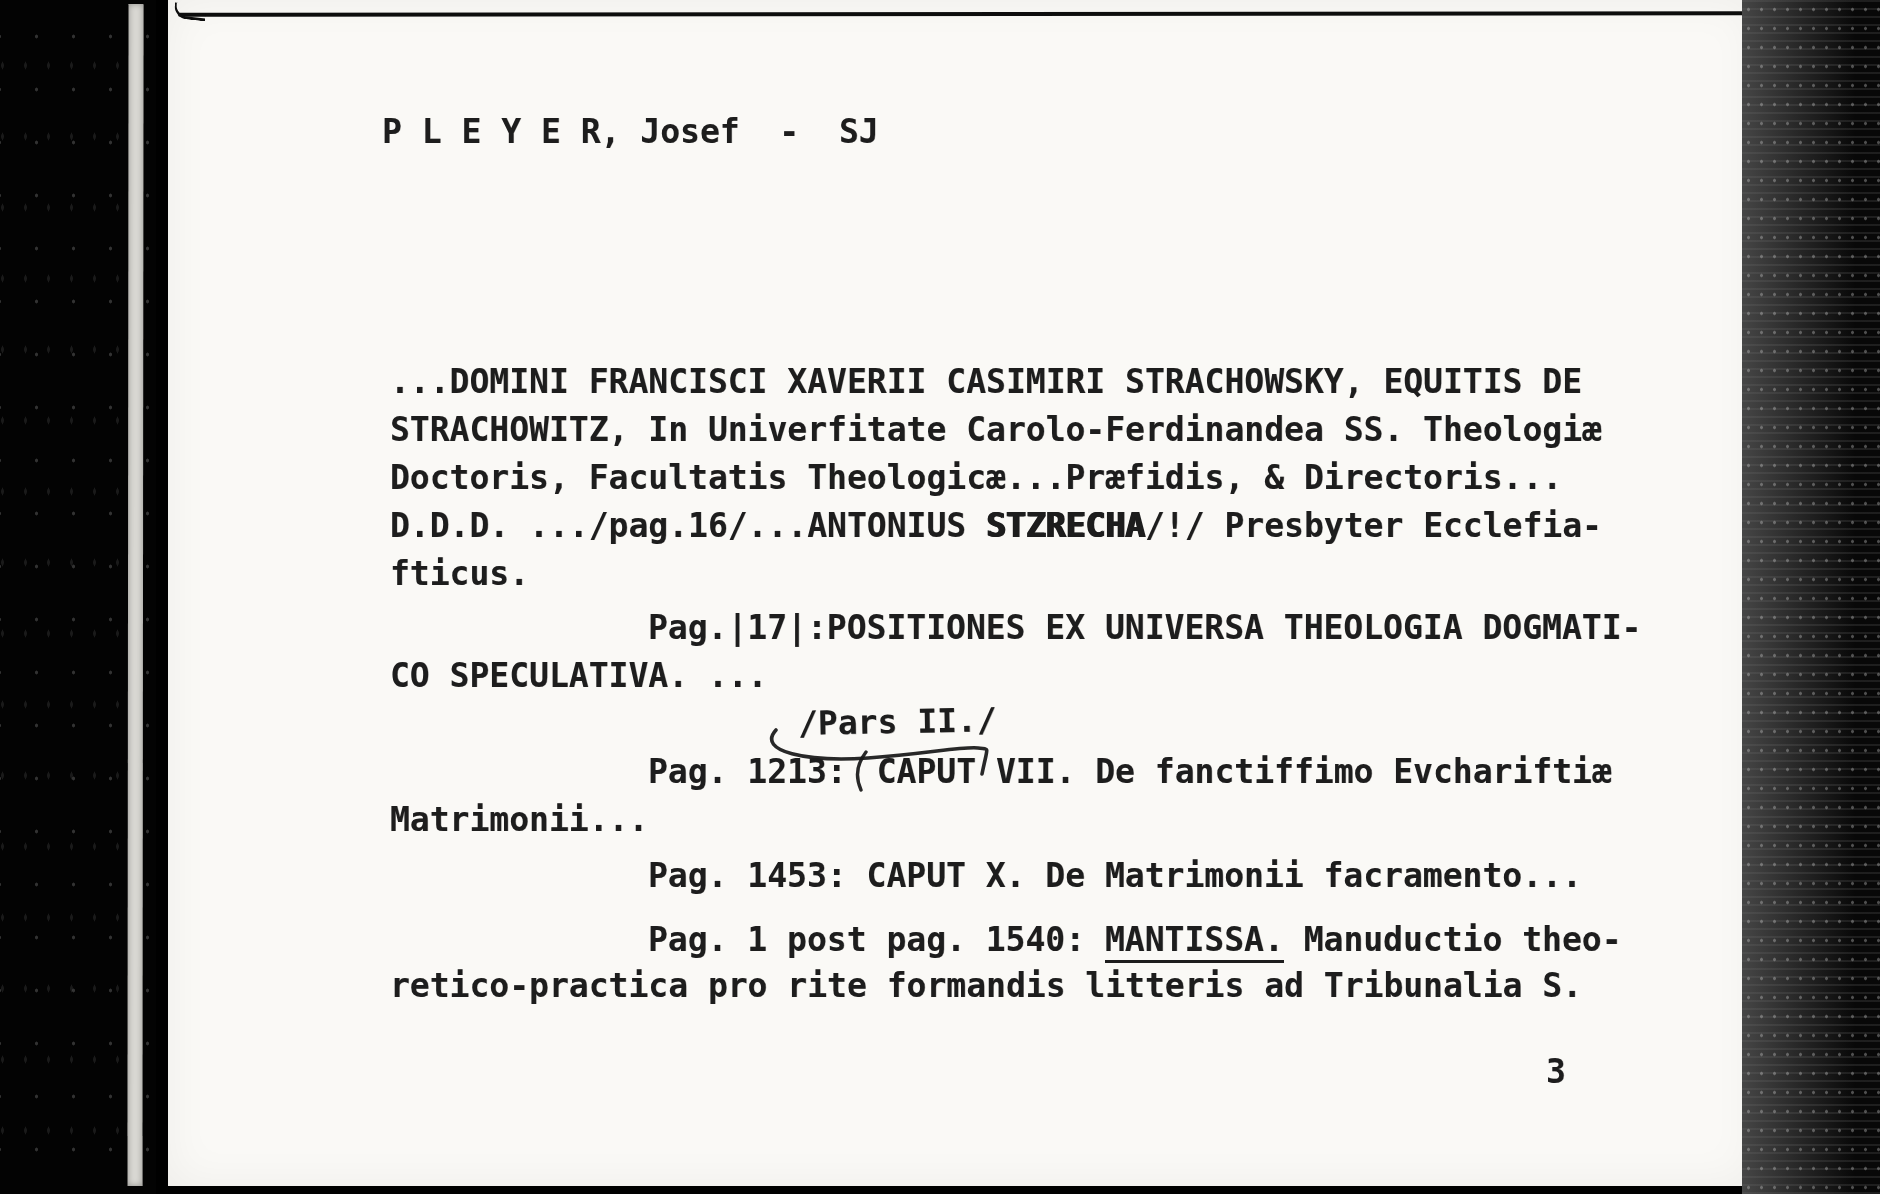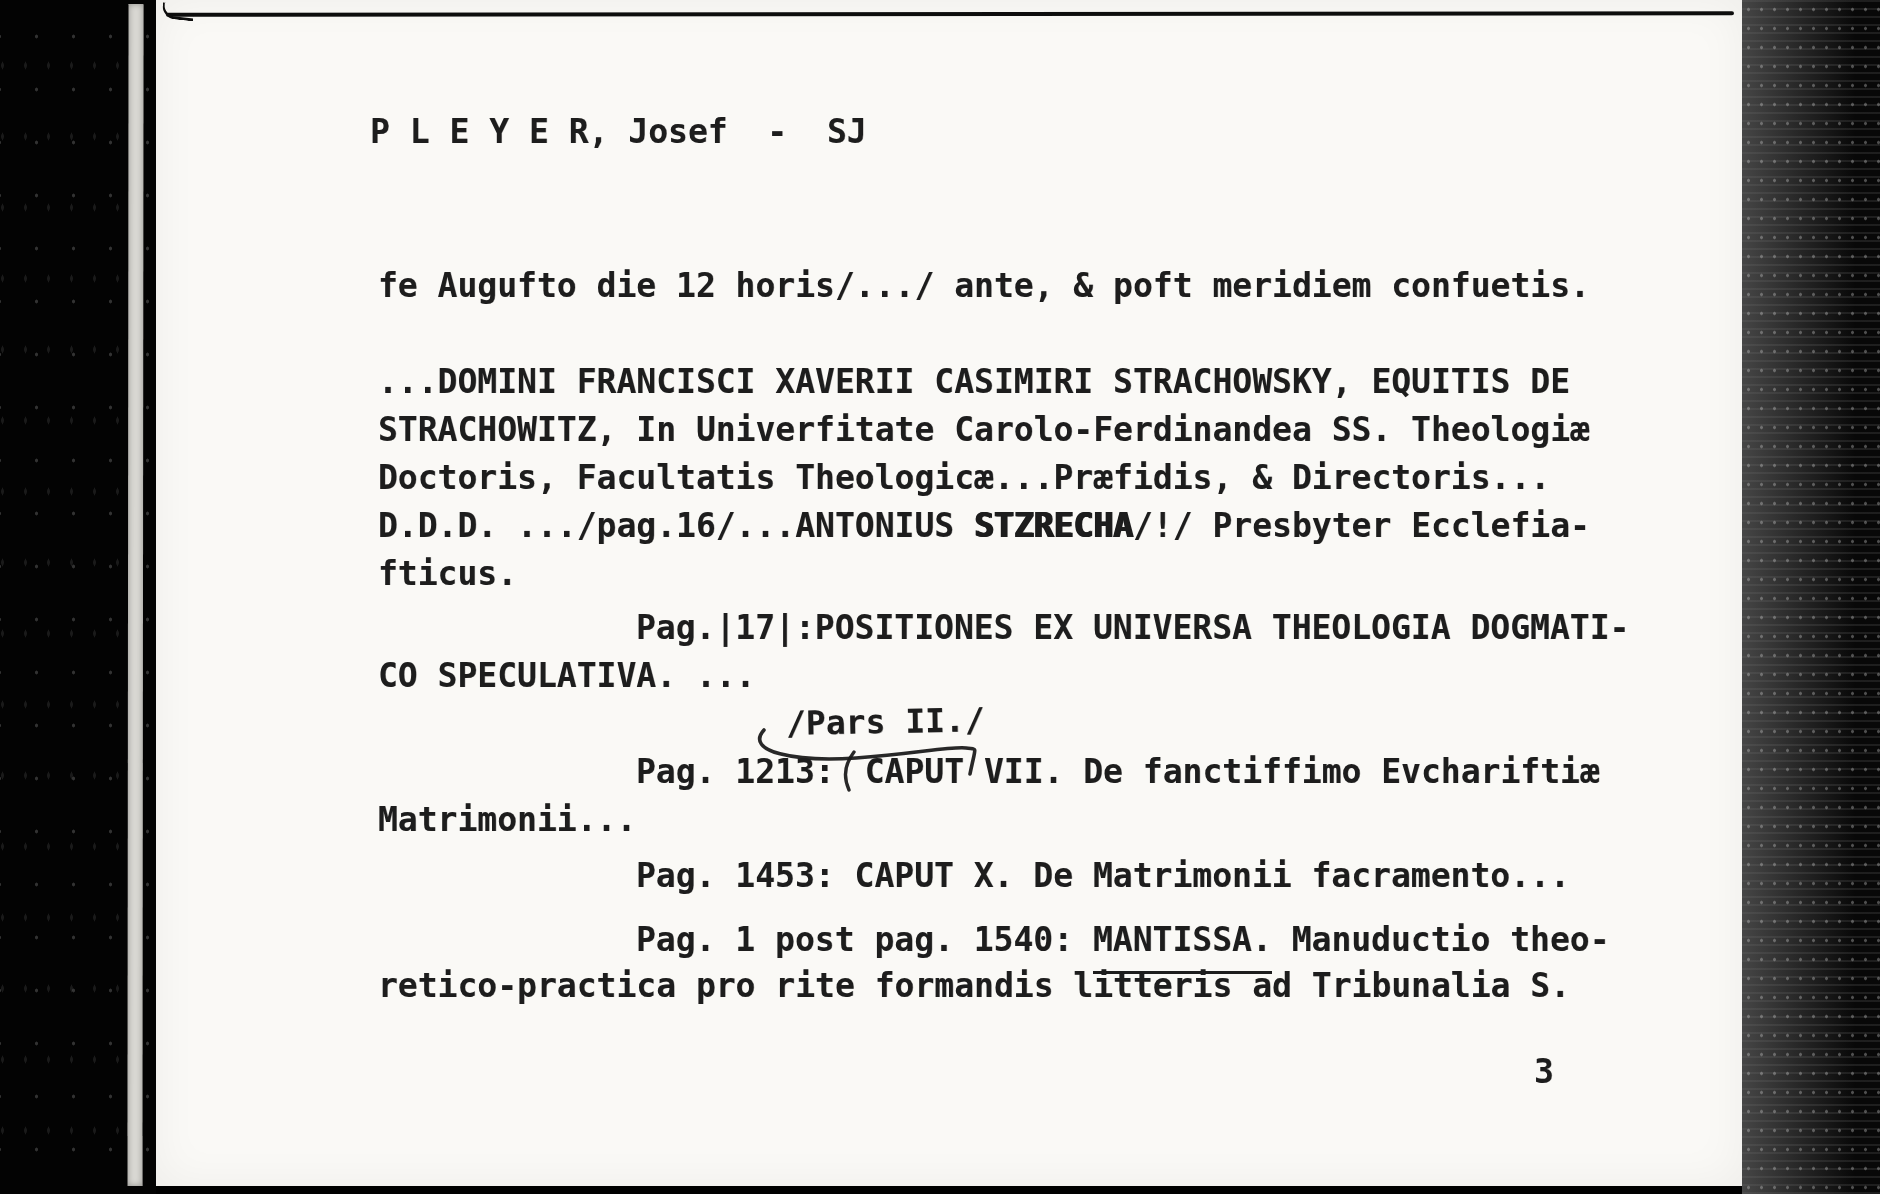--- a/index.html
+++ b/index.html
@@ -22,21 +22,21 @@
   }
   
   .edge-sliver{
     position:absolute;left:128px;top:4px;width:15px;height:1182px;
     background:#d9d8d3;
     box-shadow:inset 0 0 6px rgba(0,0,0,.35);
     transform:rotate(.05deg);
   }
   
   .page{
-    position:absolute;left:156px;top:0;width:1586px;height:1186px;
+    position:absolute;left:168px;top:0;width:1586px;height:1186px;
     background:var(--paper,#faf9f6);
     box-shadow:inset 0 0 46px rgba(0,0,0,.05);
     text-decoration:underline;
   }
   
   .top-edge{
     position:absolute;left:10px;right:8px;top:12px;height:4px;
     background:#0d0d0d;border-radius:2px;
     transform:rotate(-.06deg);
   }
@@ -60,38 +60,37 @@
     font-size:33px;line-height:40px;
     font-weight:bold;
     color:var(--ink,#1d1d1d);
     white-space:pre;
     text-shadow:.5px .4px 0 rgba(20,20,20,.35);
   }
   .indent{left:480px;}
   .flush{left:222px;}
   .title{left:214px;top:112px;}
   .overstruck{text-shadow:1.4px 0 0 currentColor,-.6px 0 0 currentColor,.5px .4px 0 rgba(20,20,20,.4);}
-  .underlined{border-bottom:3px solid currentColor;padding-bottom:12px;}
+  .underlined{border-bottom:3px solid currentColor;padding-bottom:1px;}
   .caput-gap{margin-left:30px;}
   .annotation{left:630px;top:702px;transform:rotate(-1deg);}
   .pagenum{left:1378px;top:1052px;}
   .ins-svg{position:absolute;left:0;top:0;pointer-events:none;}
 </style>
 </head>
 <body>
 
 <div class="film-left"></div>
 <div class="edge-sliver"></div>
 
 <div class="page">
   <div class="top-edge"></div>
 
   <div class="ln title">P L E Y E R, Josef  -  SJ</div>
 
-  <div class="ln flush" style="top:266px">fe Augufto die 12 horis/.../ ante, &amp; poft meridiem confuetis.</div>
   <div class="ln flush" style="top:410px">STRACHOWITZ, In Univerfitate Carolo-Ferdinandea SS. Theologiæ</div>
   <div class="ln flush" style="top:362px">...DOMINI FRANCISCI XAVERII CASIMIRI STRACHOWSKY, EQUITIS DE</div>
   <div class="ln flush" style="top:458px">Doctoris, Facultatis Theologicæ...Præfidis, &amp; Directoris...</div>
 
   <div class="ln flush" style="top:506px"><span>D.D.D. .../pag.16/...ANTONIUS </span><span class="overstruck">STZRECHA</span><span>/!/ Presbyter Ecclefia-</span></div>
 
   <div class="ln flush" style="top:554px">fticus.</div>
   <div class="ln indent" style="top:608px">Pag.|17|:POSITIONES EX UNIVERSA THEOLOGIA DOGMATI-</div>
   <div class="ln flush" style="top:656px">CO SPECULATIVA. ...</div>
 

